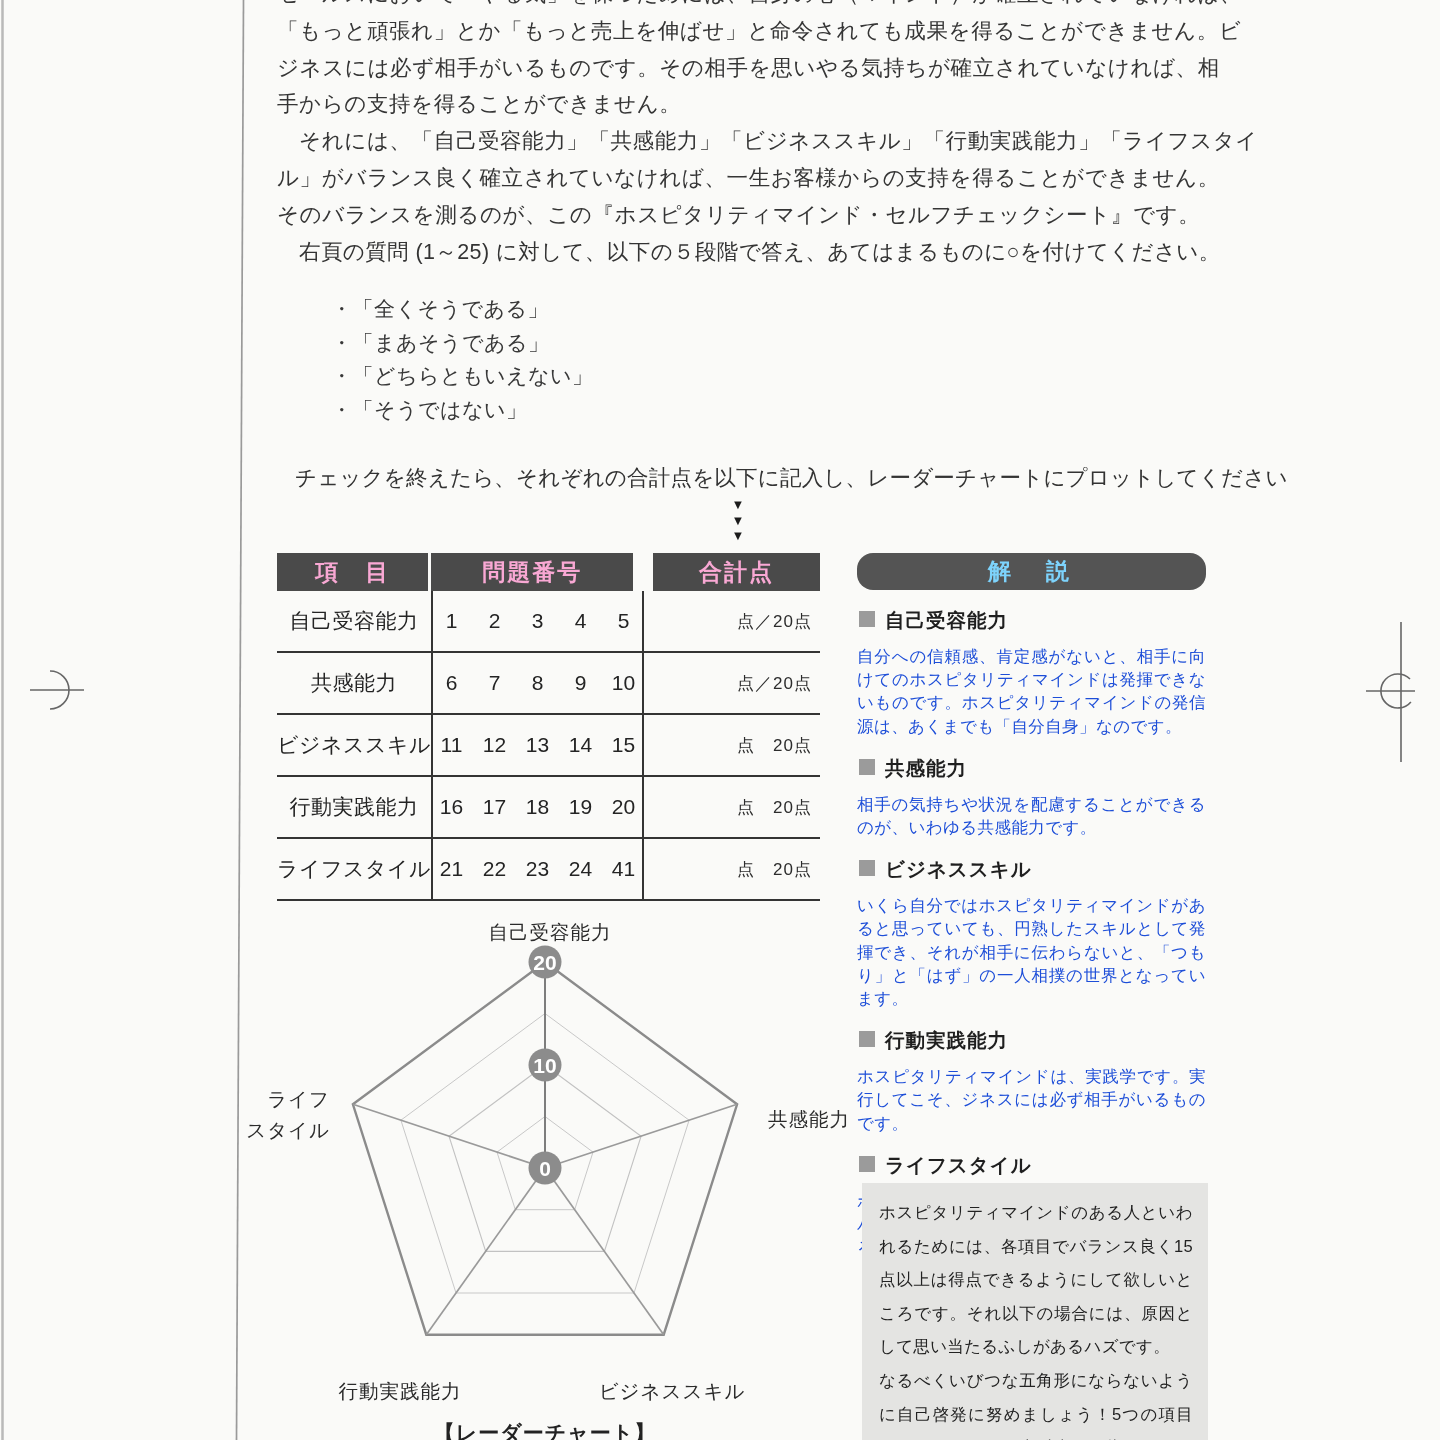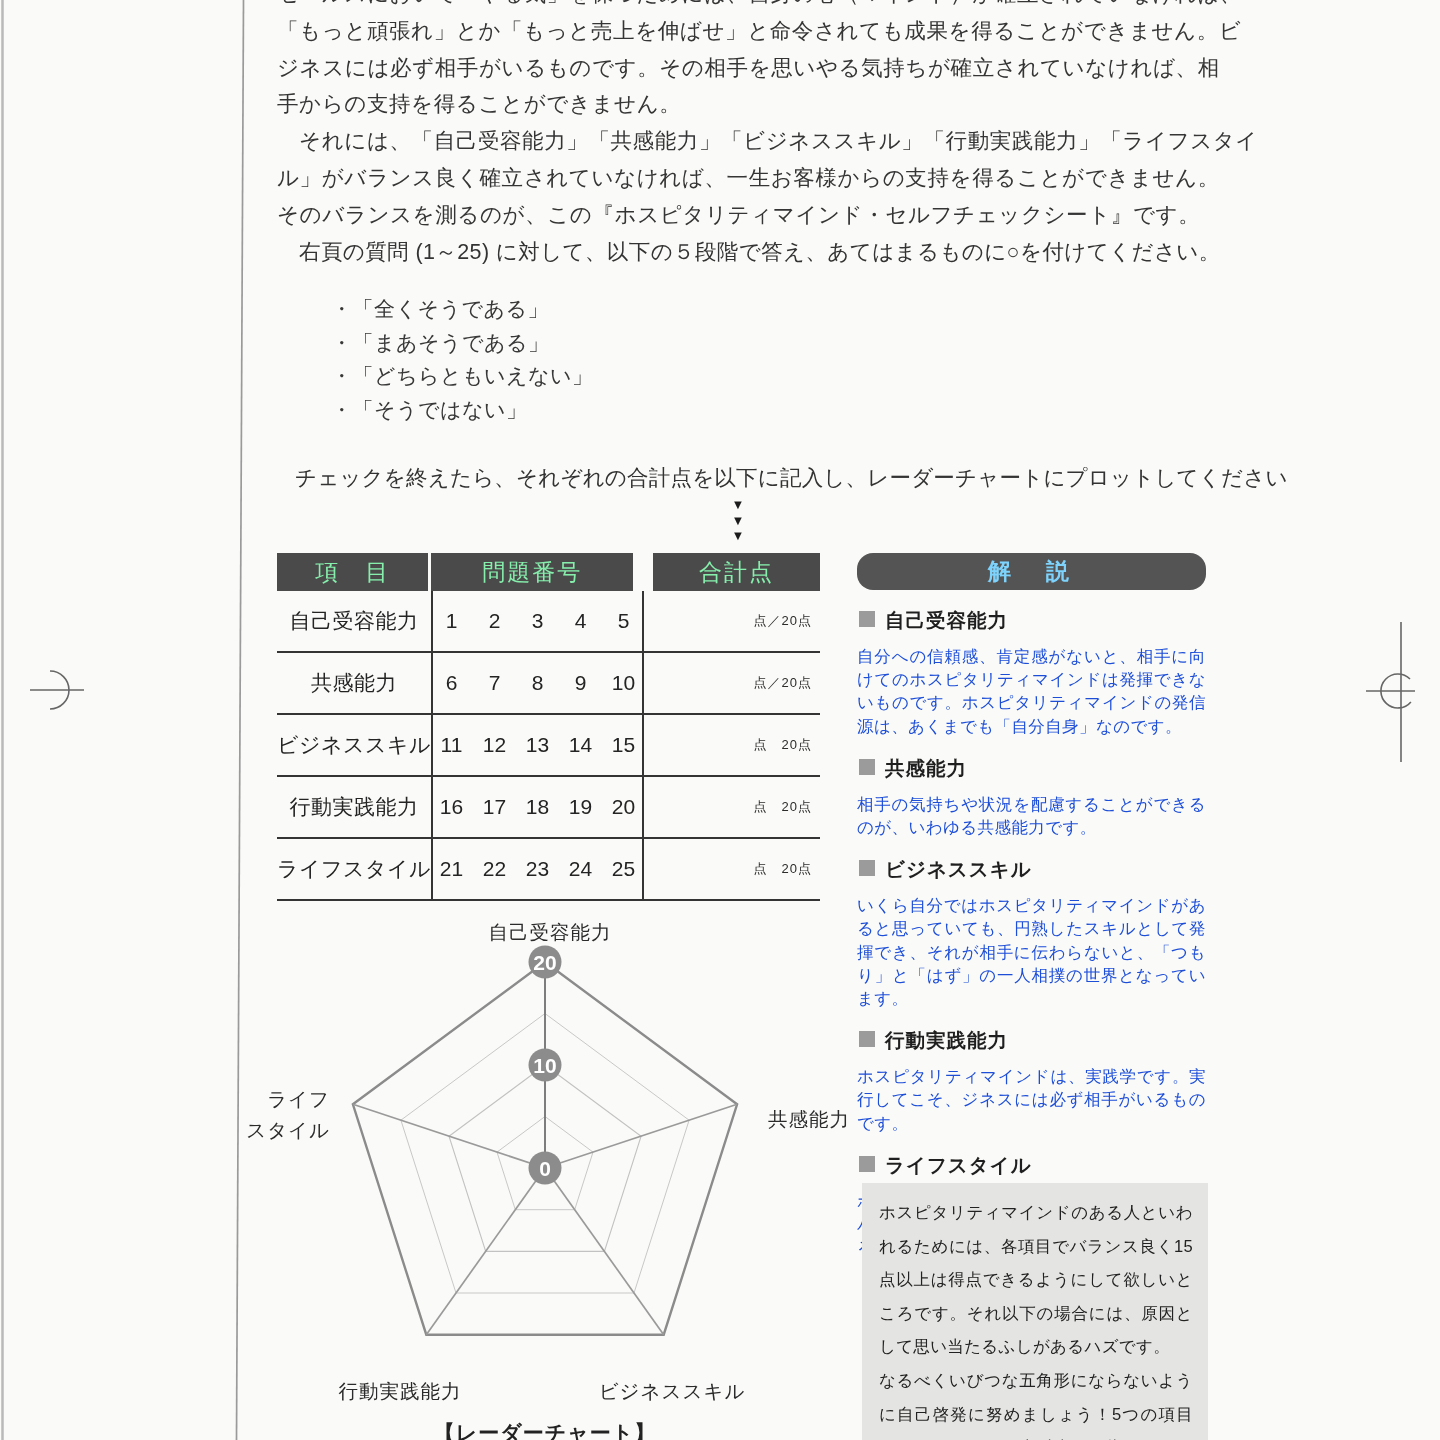--- a/index.html
+++ b/index.html
@@ -18,33 +18,33 @@
     white-space:nowrap;color:#333;}
   .options{left:331px;top:292px;}
   .options .opt{font-size:21px;line-height:33.5px;letter-spacing:0.5px;color:#383838;}
   .check-note{left:295px;top:463px;font-size:21.5px;letter-spacing:0.2px;
     white-space:nowrap;color:#333;}
   .arrows{left:725px;top:497px;width:26px;text-align:center;}
   .arrows .ar{font-size:13px;line-height:15.5px;color:#1b1b1b;}
   
   .score-table{left:277px;top:553px;width:543px;}
   .st-head{display:flex;height:38px;}
-  .st-h{background:#4a4a4a;color:#86efac;font-weight:normal;font-size:23px;
+  .st-h{background:#4a4a4a;color:#f9a8d4;font-weight:bold;font-size:23px;
     letter-spacing:2px;display:flex;align-items:center;justify-content:center;}
   .st-h1{width:156px;margin-right:3px;}
   .st-h2{width:208px;margin-right:20px;}
   .st-h3{width:172px;}
   .st-row{display:flex;height:60px;border-bottom:2px solid #343434;}
   .st-label{width:154px;border-right:2px solid #343434;display:flex;
     align-items:center;justify-content:center;font-size:21px;letter-spacing:0.5px;color:#242424;}
   .st-nums{width:209px;border-right:2px solid #343434;display:flex;
     align-items:center;justify-content:center;gap:16px;font-size:21px;color:#242424;}
   .st-nums span{min-width:27px;text-align:center;}
   .st-score{width:176px;display:flex;align-items:center;justify-content:flex-end;
-    padding-right:8px;box-sizing:border-box;font-size:13px;color:#2c2c2c;letter-spacing:1px;}
+    padding-right:8px;box-sizing:border-box;font-size:17px;color:#2c2c2c;letter-spacing:1px;}
   
   .kaisetsu{left:857px;top:553px;width:349px;}
   .k-head{height:37px;background:#545454;color:#7dd3fc;font-weight:bold;
     font-size:23px;letter-spacing:6px;display:flex;align-items:center;justify-content:center;border-radius:16px;}
   .k-item{margin-top:17px;}
   .k-title{display:flex;align-items:flex-start;}
   .k-bullet{width:16px;height:16px;background:#9b9b9b;margin:4px 10px 0 2px;flex:none;}
   .k-title-text{font-size:19.5px;font-weight:bold;color:#1f1f1f;letter-spacing:1px;}
   .k-body{margin-top:11px;font-size:16.5px;line-height:23.2px;letter-spacing:0.4px;
     color:#1d4ed8;text-align:justify;}
@@ -166,21 +166,21 @@
       <div class="st-score">点　20点</div>
     </div>
 
     <div class="st-row">
       <div class="st-label">ライフスタイル</div>
       <div class="st-nums">
         <span>21</span>
           <span>22</span>
           <span>23</span>
           <span>24</span>
-          <span>25</span>
+          <span>41</span>
       </div>
       <div class="st-score">点　20点</div>
     </div>
   </div>
 
   <aside class="abs kaisetsu">
     <div class="k-head">解　説</div>
 
     <div class="k-item">
       <div class="k-title">

